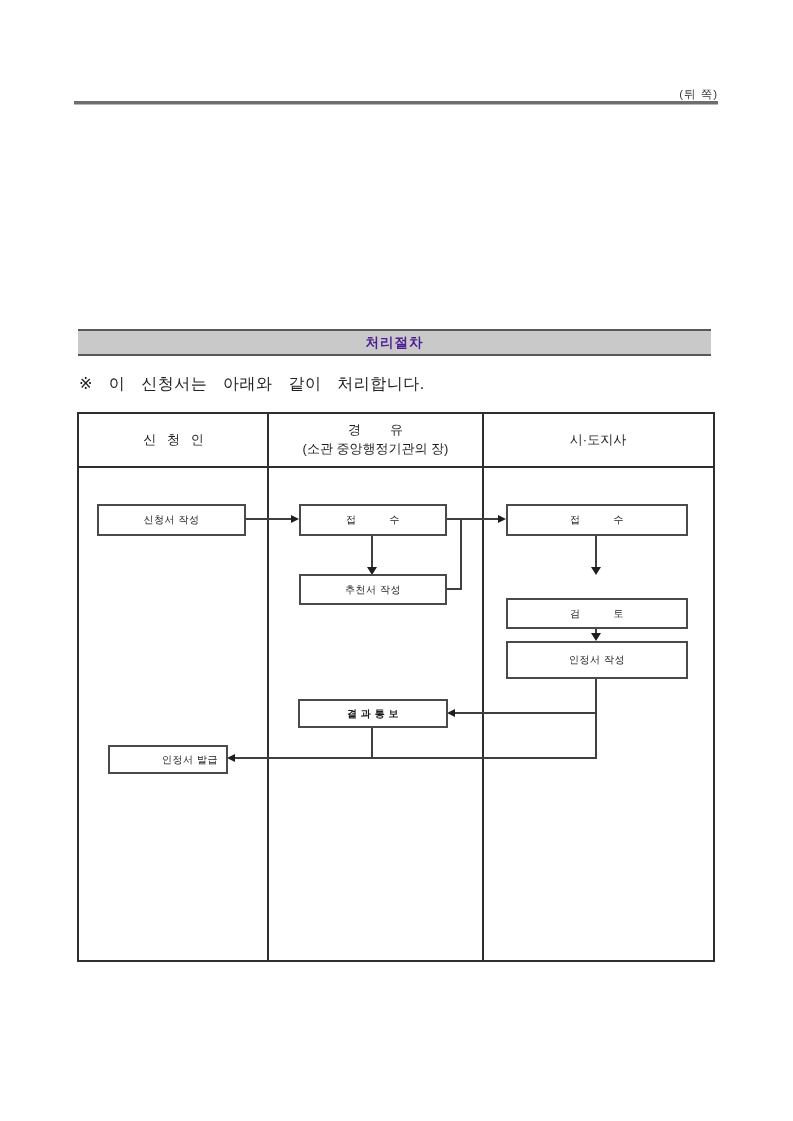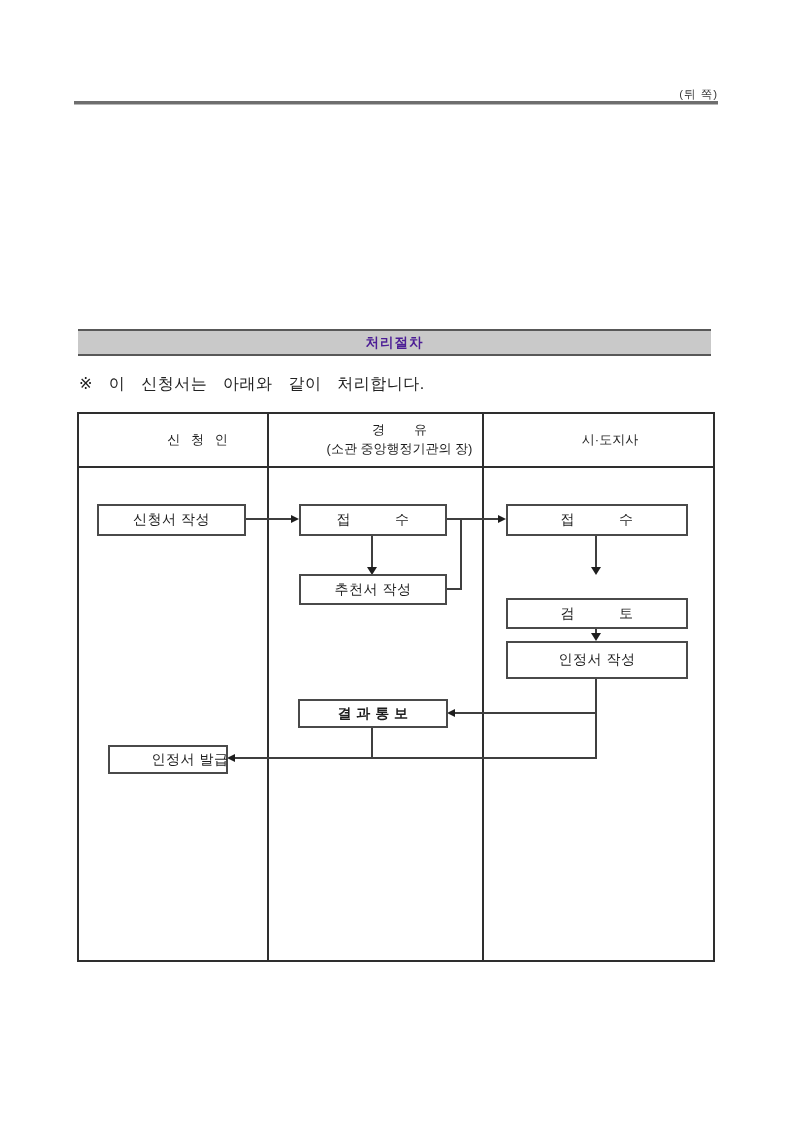--- a/index.html
+++ b/index.html
@@ -80,21 +80,21 @@
     display: flex;
     flex-direction: column;
     align-items: center;
     justify-content: center;
     text-align: center;
     font-size: 13px;
     white-space: pre;
     line-height: 1.45;
     color: #1c1c1c;
   }
-  .hcell.c1 { width: 189px; padding-left: 24px; }
+  .hcell.c1 { width: 189px; }
   .hcell.c2 { width: 215px; }
   .hcell.c3 { flex: 1; }
   .col-div {
     position: absolute;
     top: 0;
     bottom: 0;
     width: 0;
     border-left: 2px solid #2e2e2e;
   }
   .col-div.d1 { left: 188px; }
@@ -107,21 +107,21 @@
     pointer-events: none;
   }
   .fc-node {
     position: absolute;
     box-sizing: border-box;
     border: 2px solid #4a4a4a;
     background: #ffffff;
     display: flex;
     align-items: center;
     justify-content: center;
-    font-size: 14px;
+    font-size: 10px;
     white-space: pre;
     color: #1c1c1c;
     letter-spacing: 0.5px;
   }
   .n1 { left:  97px; top: 504px; width: 149px; height: 32px; }
   .n2 { left: 299px; top: 504px; width: 148px; height: 32px; }
   .n3 { left: 299px; top: 574px; width: 148px; height: 31px; }
   .n4 { left: 506px; top: 504px; width: 182px; height: 32px; }
   .n5 { left: 506px; top: 574px; width: 182px; height: 31px; margin-top: 24px; }
   .n6 { left: 506px; top: 641px; width: 182px; height: 38px; }

